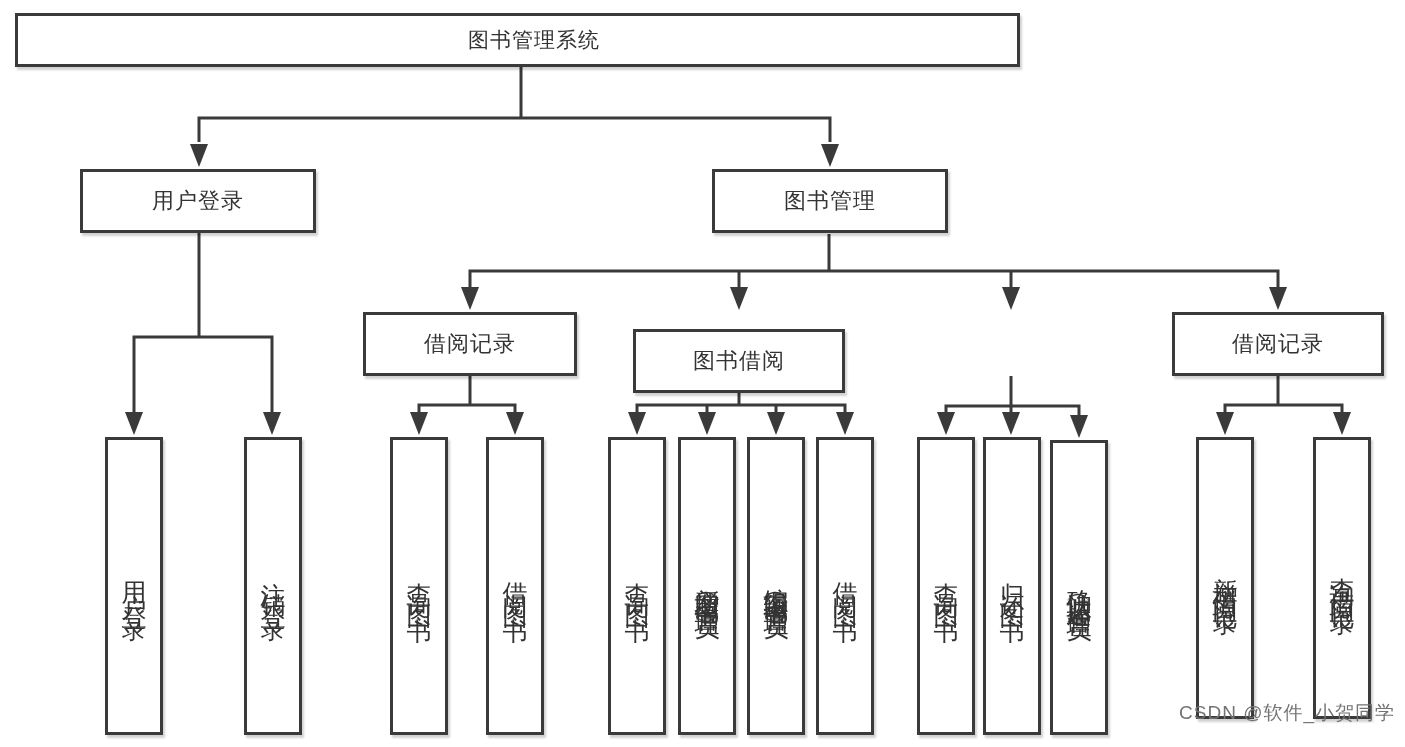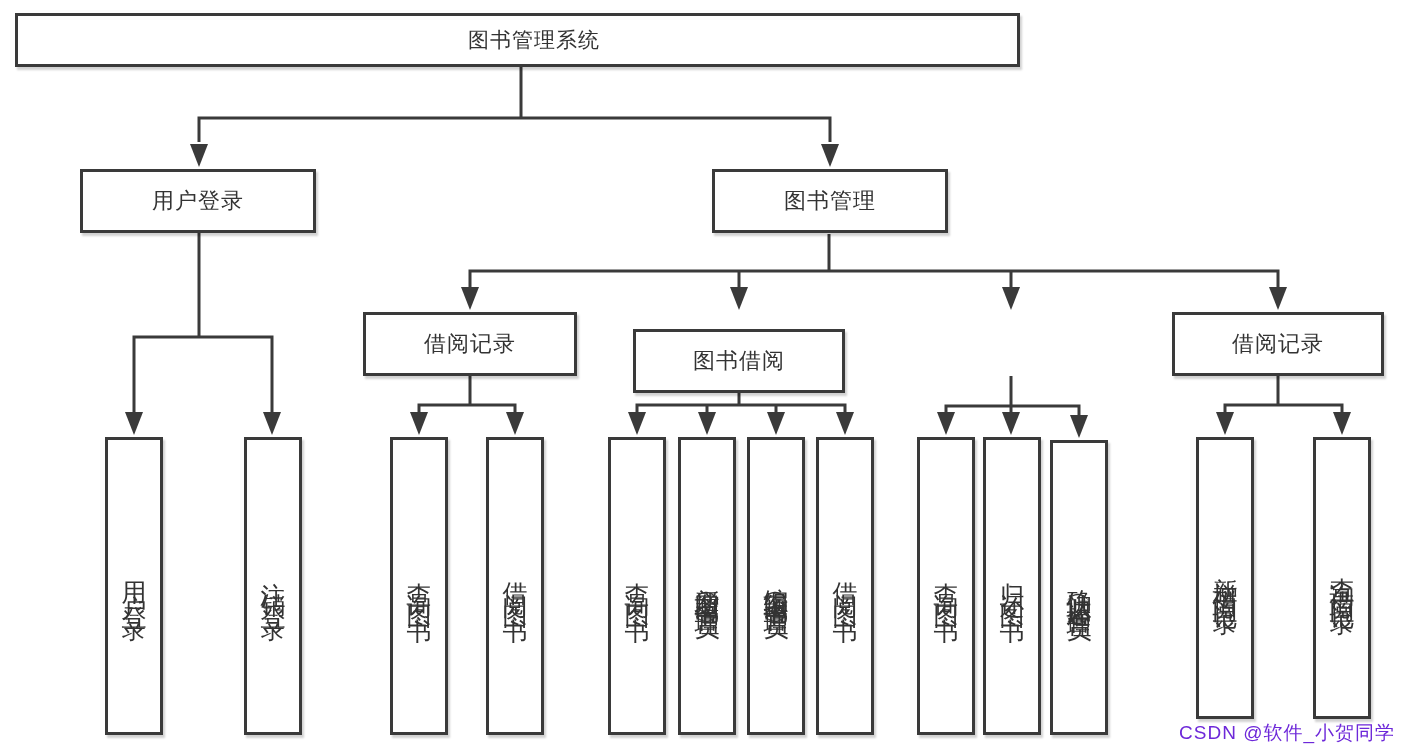--- a/index.html
+++ b/index.html
@@ -40,22 +40,22 @@
     text-orientation: mixed;
     font-size: 25px;
     line-height: 1;
   }
   .ls4 { letter-spacing: 12px; }
   .ls6 { letter-spacing: 7px; }
   .ls9 { letter-spacing: 4px; }
   #watermark {
     position: absolute;
     right: 10px;
-    bottom: 1px;
-    color: #6d28d9;
+    bottom: 21px;
+    color: #737373;
     font-size: 19px;
     letter-spacing: 1px;
   }
 </style>
 </head>
 <body>
 
 <div id="stage">
 
   <svg id="wires" viewBox="0 0 1405 747" xmlns="http://www.w3.org/2000/svg">

